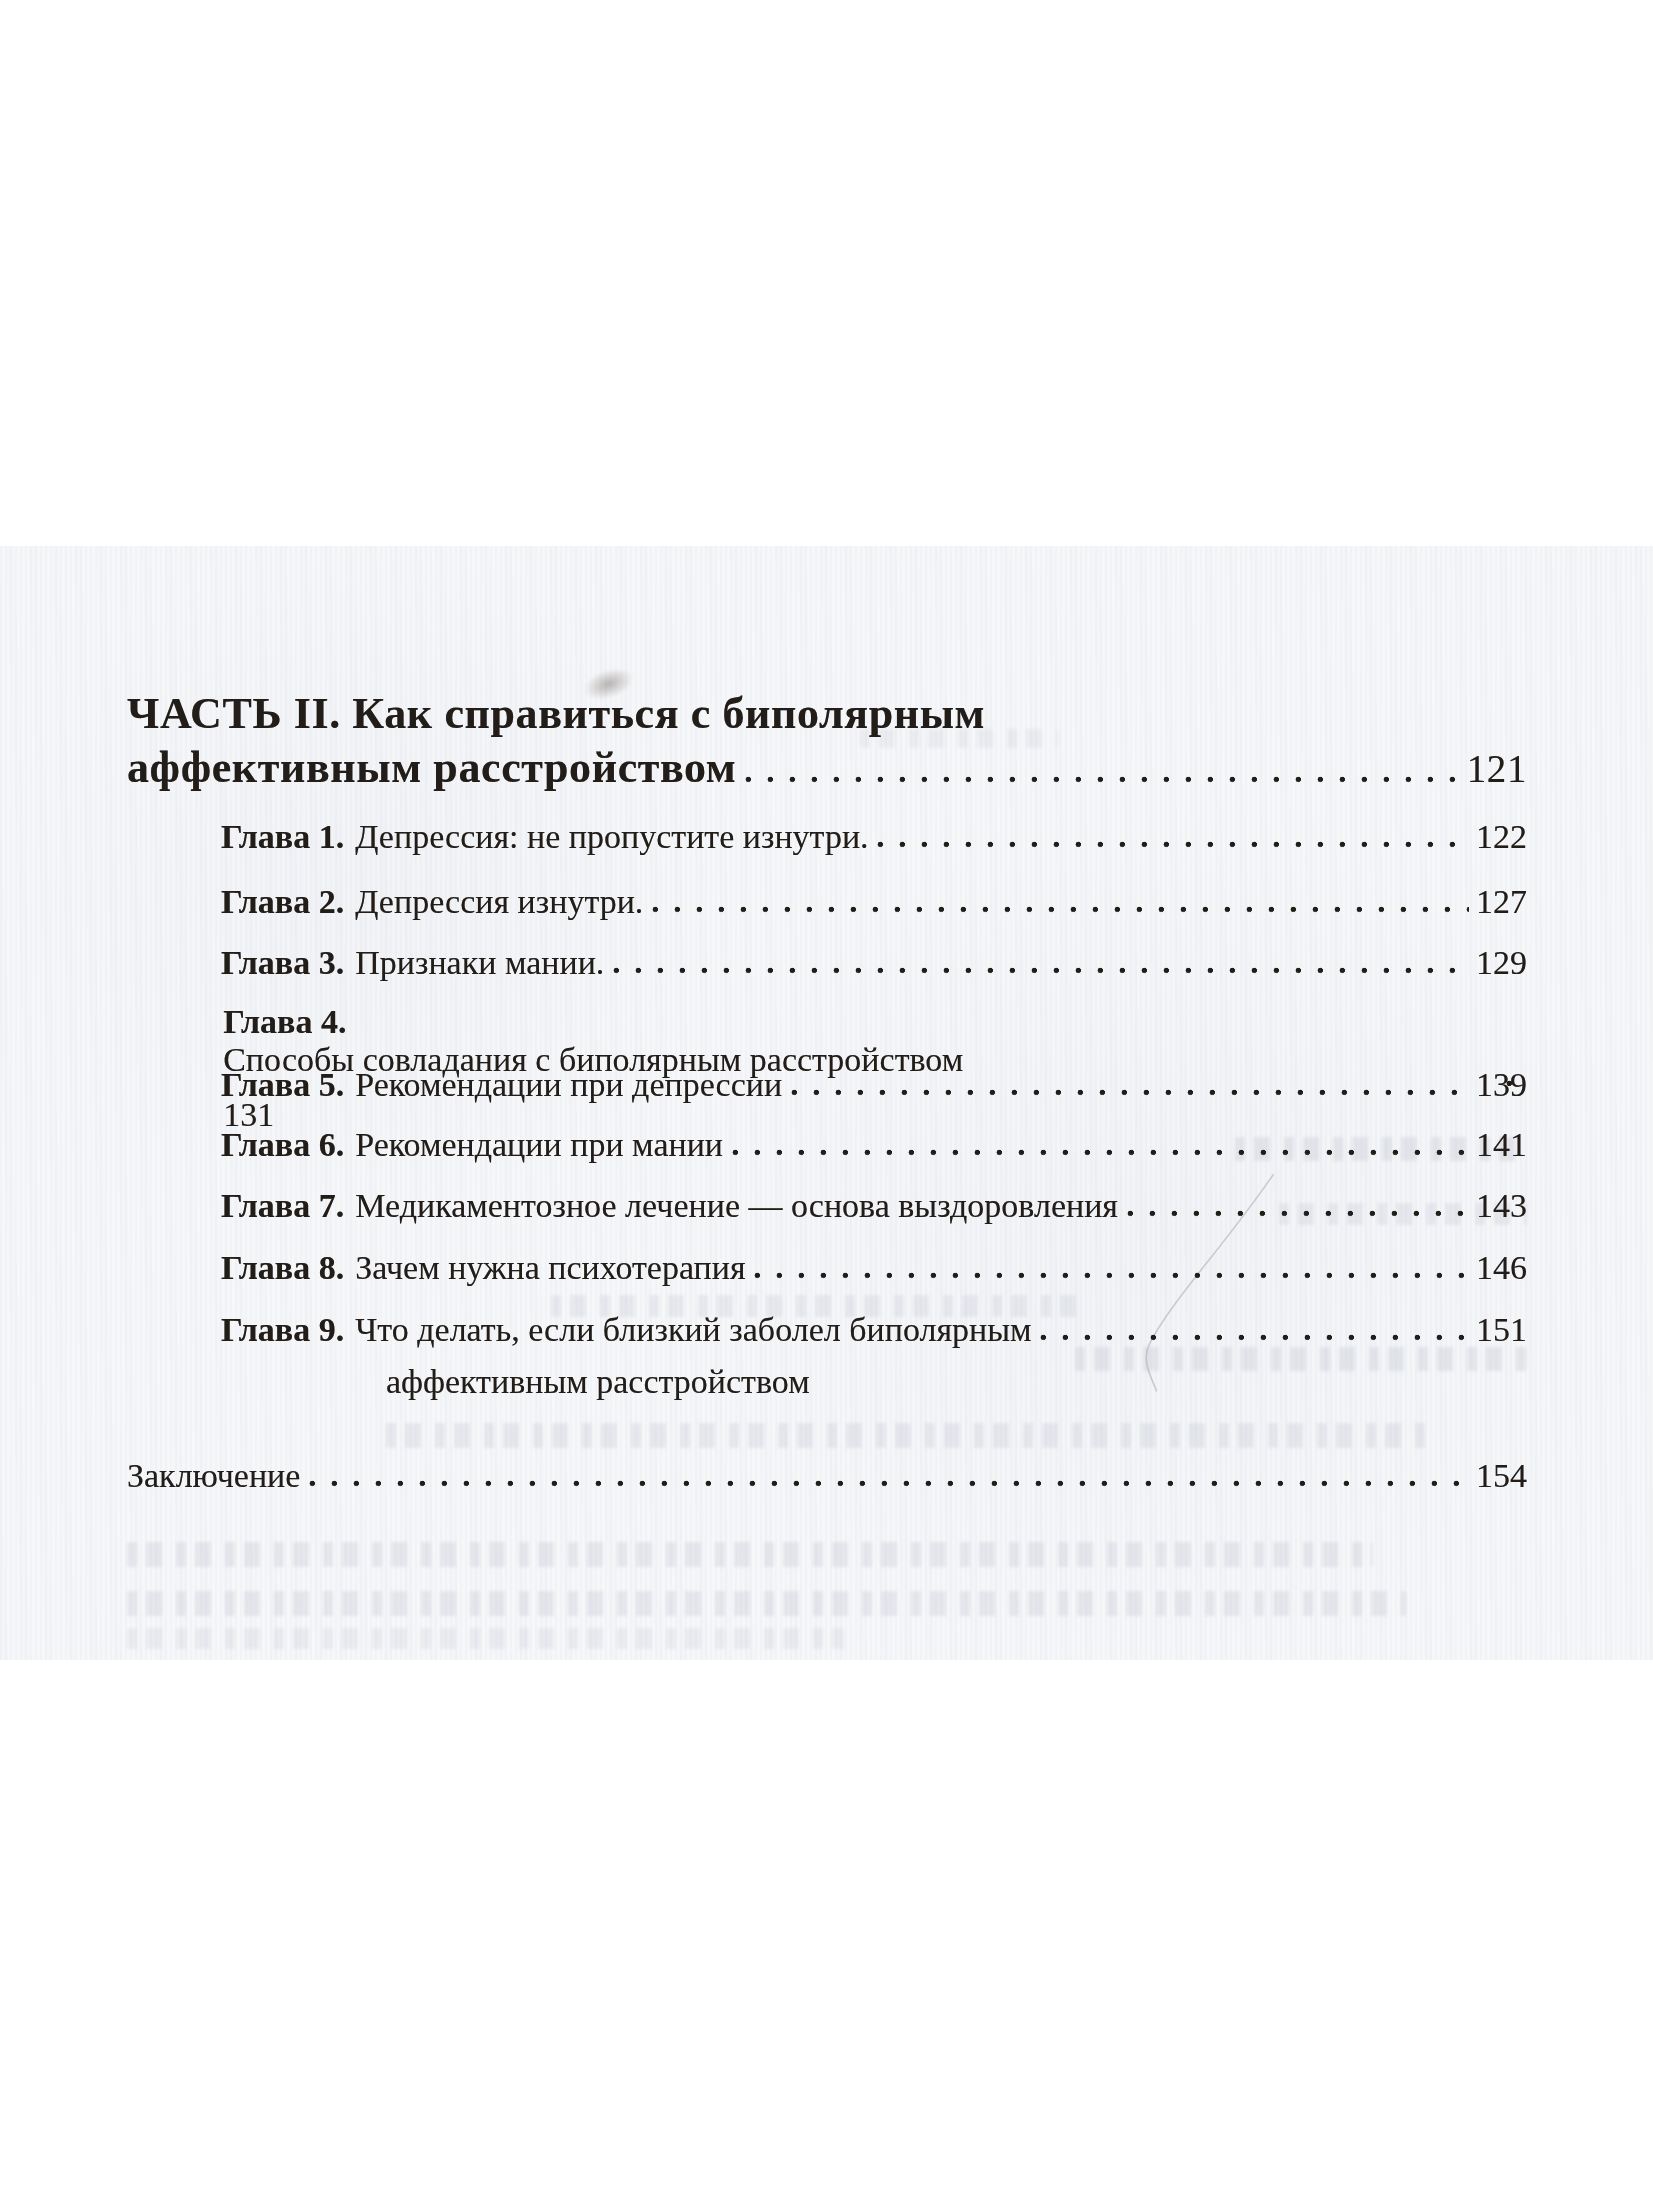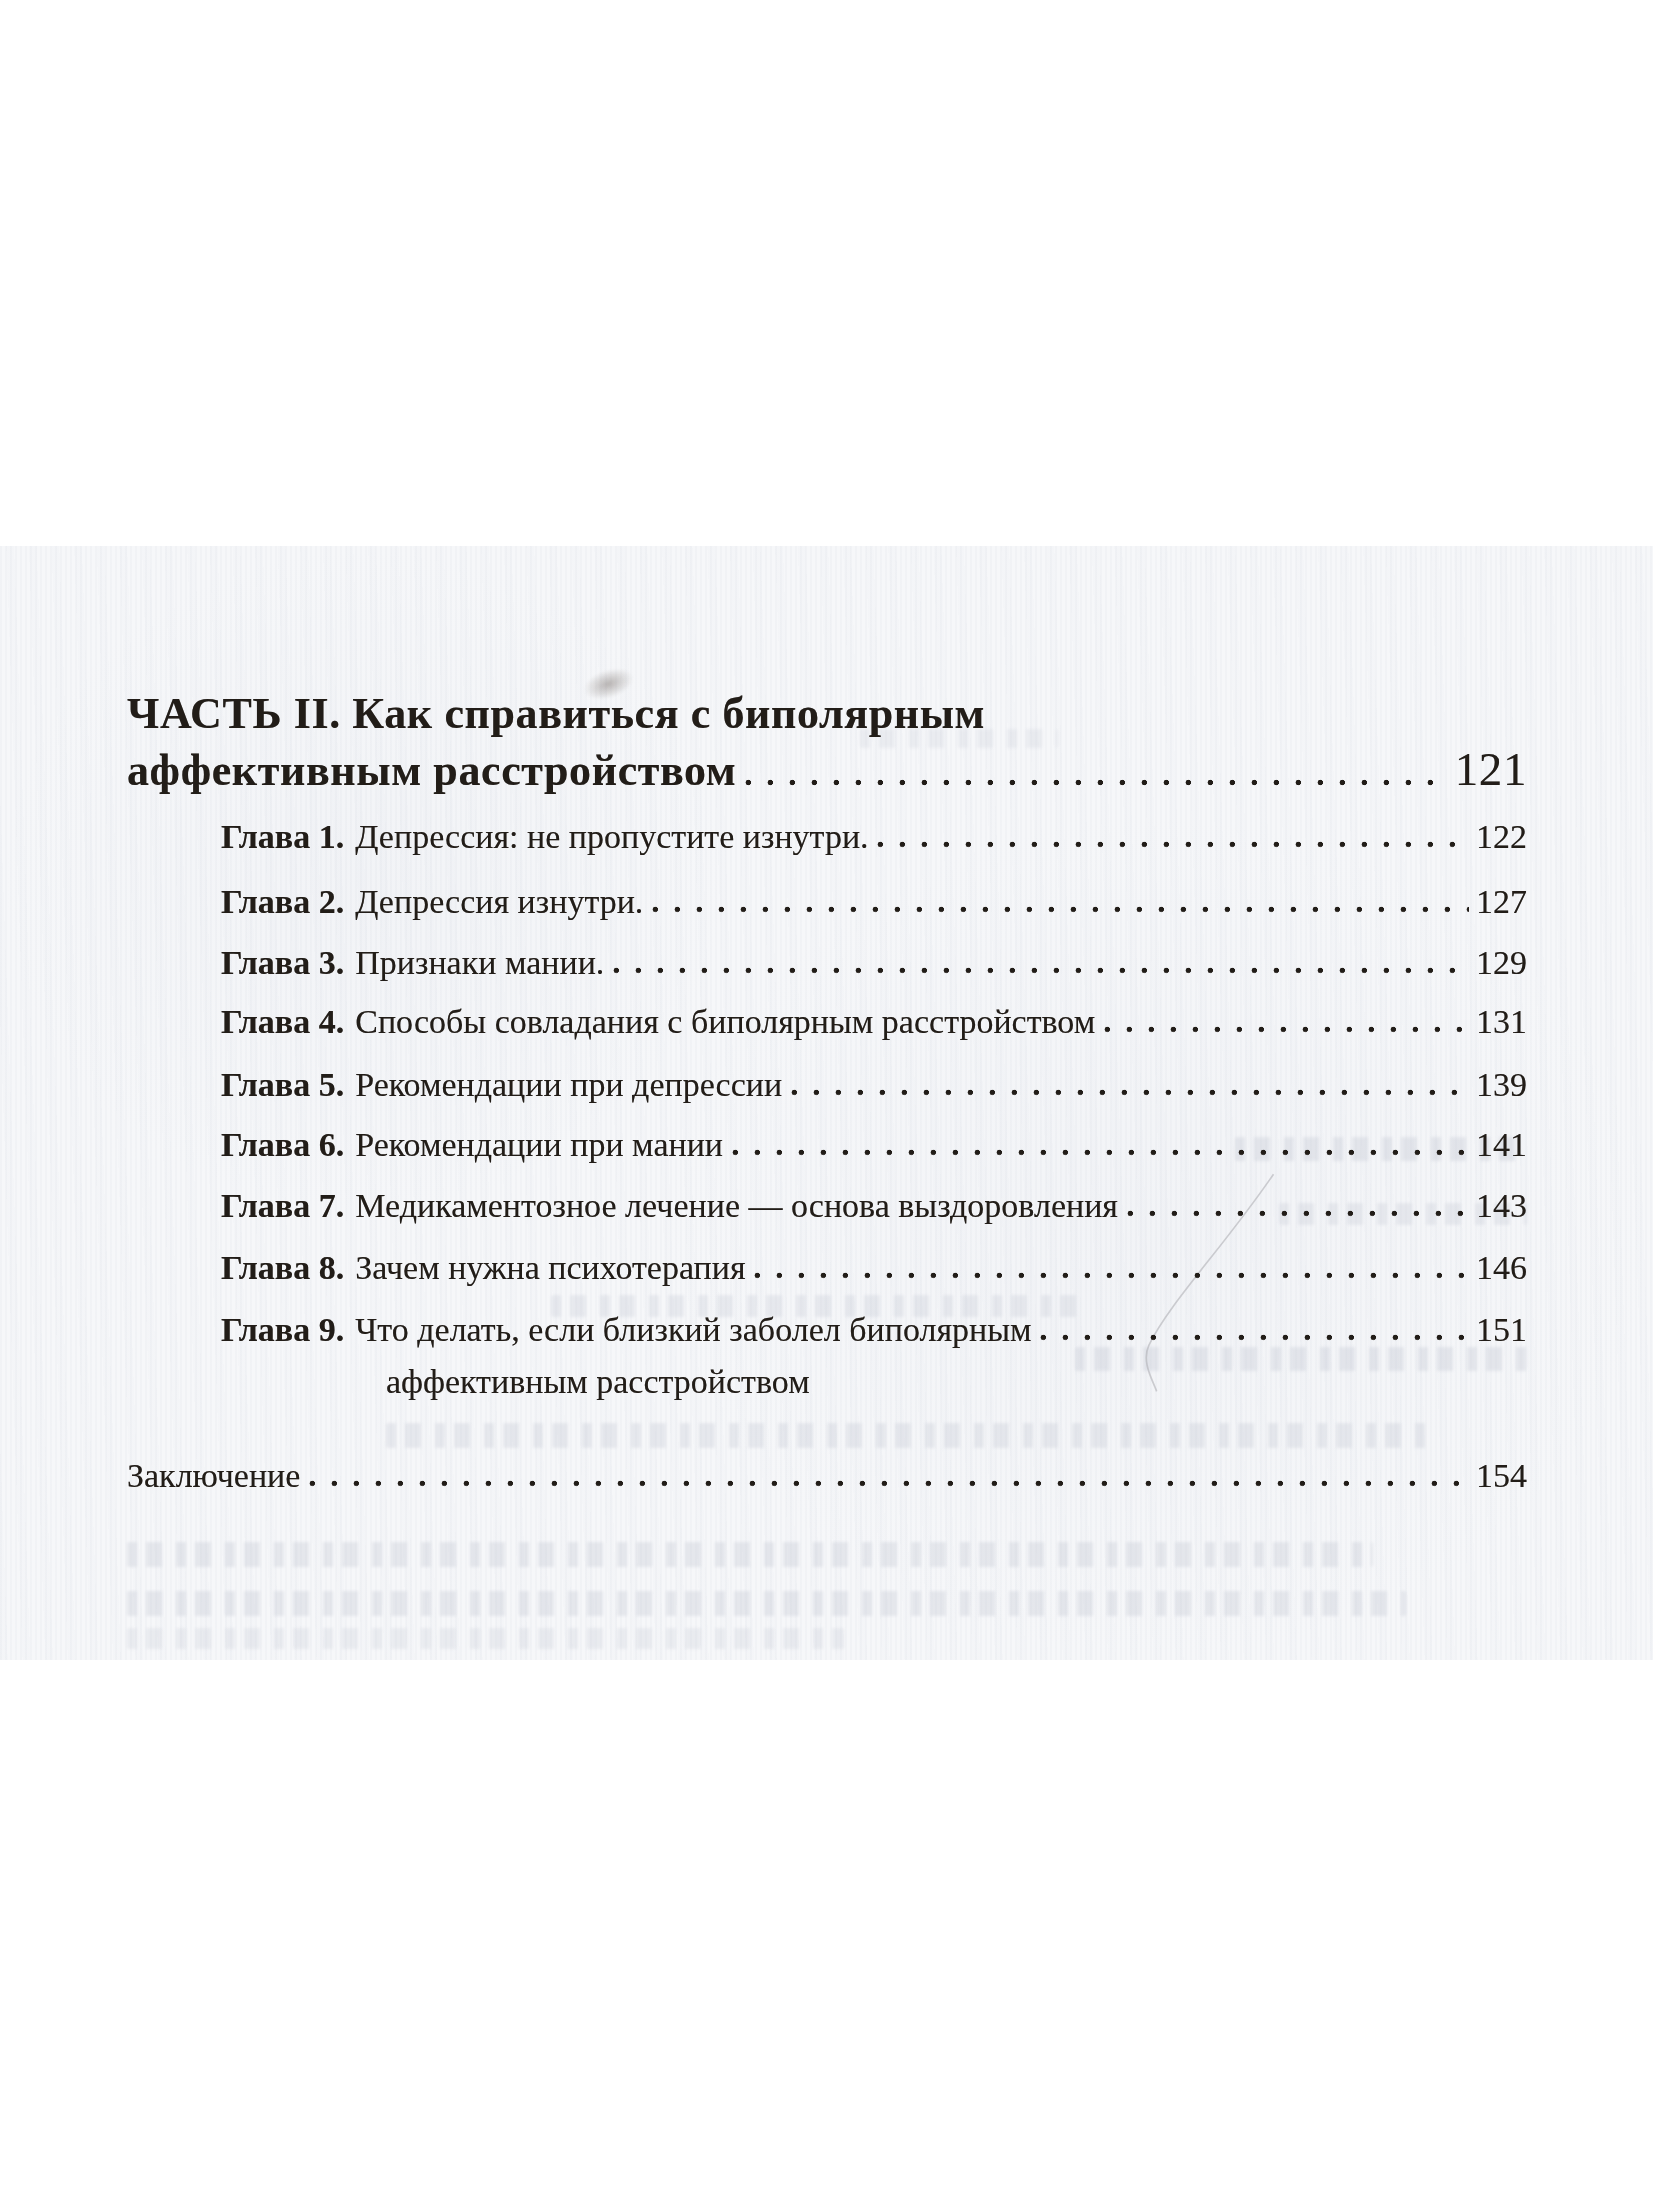--- a/index.html
+++ b/index.html
@@ -79,42 +79,42 @@
   <svg class="scratch-svg" width="1654" height="2205" viewBox="0 0 3000 4000">
     <path d="M2310,2130 C2220,2262 2122,2362 2084,2440 C2070,2470 2090,2502 2098,2524" fill="none" stroke="#b0b0b5" stroke-width="3" opacity="0.6"></path>
   </svg>
 
   <div class="row part-line" style="left:127px;top:689px;">
     <span>ЧАСТЬ II. Как справиться с биполярным</span>
   </div>
   <div class="row part-line" style="left:127px;top:743px;">
     <span>аффективным расстройством</span>
     <span class="leader" style="margin-bottom:8.8px;"></span>
-    <span class="pnum" style="font-weight:400;font-size:47px;">121</span>
+    <span class="pnum" style="font-weight:400;font-size:39px;">121</span>
   </div>
 
   <div class="row" style="left:221px;top:818px;">
     <span class="chap-label">Глава 1.</span>
     <span class="chap-title">Депрессия: не пропустите изнутри.</span>
     <span class="leader"></span>
     <span class="pnum">122</span>
   </div>
   <div class="row" style="left:221px;top:883px;">
     <span class="chap-label">Глава 2.</span>
     <span class="chap-title">Депрессия изнутри.</span>
     <span class="leader"></span>
     <span class="pnum">127</span>
   </div>
   <div class="row" style="left:221px;top:944px;">
     <span class="chap-label">Глава 3.</span>
     <span class="chap-title">Признаки мании.</span>
     <span class="leader"></span>
     <span class="pnum">129</span>
   </div>
-  <div class="row" style="left:221px;top:1003px;">
+  <div class="row" style="left:221px;top:1003px;flex-direction:column;">
     <span class="chap-label">Глава 4.</span>
     <span class="chap-title">Способы совладания с биполярным расстройством</span>
     <span class="leader"></span>
     <span class="pnum">131</span>
   </div>
   <div class="row" style="left:221px;top:1066px;">
     <span class="chap-label">Глава 5.</span>
     <span class="chap-title">Рекомендации при депрессии</span>
     <span class="leader"></span>
     <span class="pnum">139</span>

